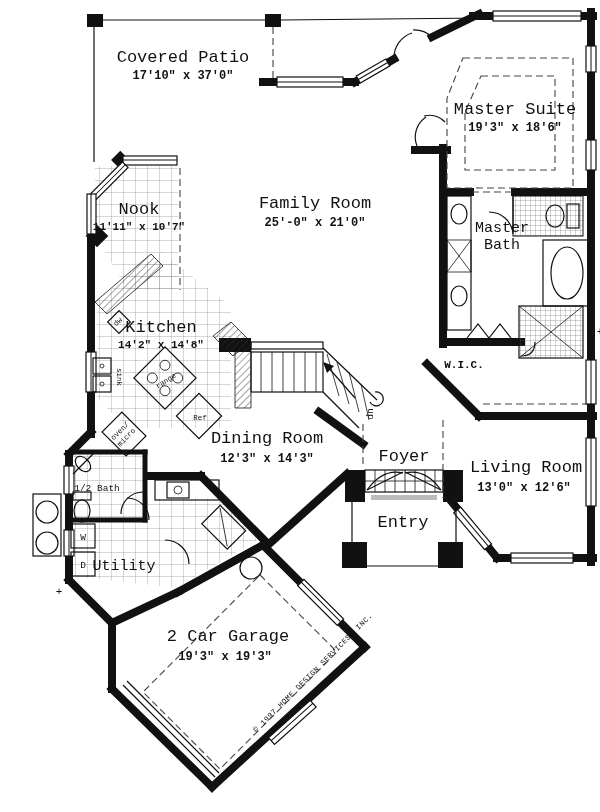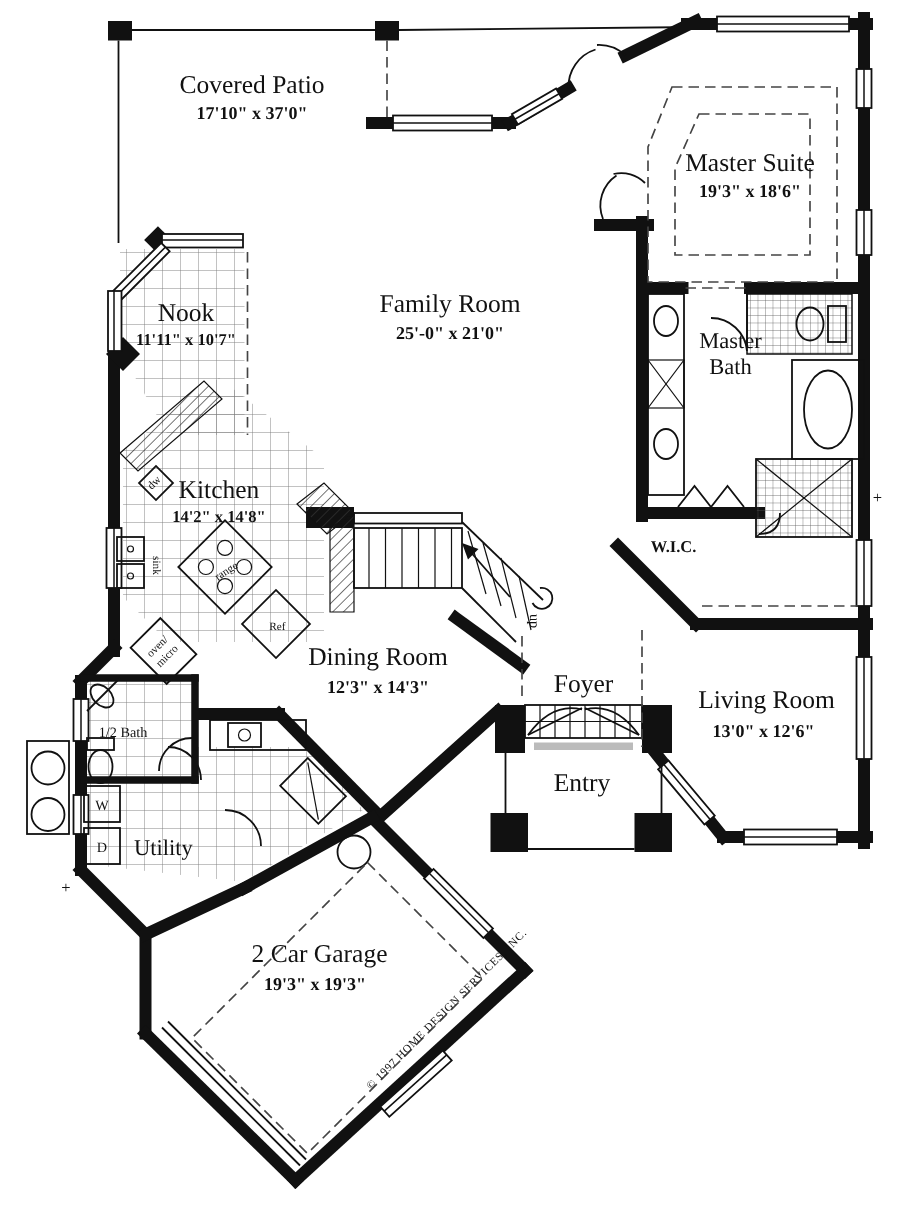--- a/index.html
+++ b/index.html
@@ -1,16 +1,16 @@
 <!DOCTYPE html>
 <html><head>
 <meta charset="utf-8">
 <style>
   html,body{margin:0;padding:0;background:#fff;}
-  .stage{width:568px;height:812px;position:relative;font-family:Liberation Serif, serif;}
+  .stage{width:568px;height:812px;position:relative;font-family:Liberation Mono, monospace;margin-left:15px;}
   svg{display:block;}
   .w{stroke:#111;stroke-width:8;fill:none;stroke-linecap:square;}
   .w2{stroke:#111;stroke-width:5;fill:none;stroke-linecap:square;}
   .t{stroke:#111;stroke-width:1.2;fill:none;}
   .tt{stroke:#111;stroke-width:0.8;fill:none;}
   .d{stroke:#444;stroke-width:1.1;fill:none;stroke-dasharray:7 4;}
   .blk{fill:#111;stroke:none;}
   .win rect{fill:#fff;stroke:#111;stroke-width:1.2;}
   .win line{stroke:#111;stroke-width:1;}
   text{fill:#111;}

